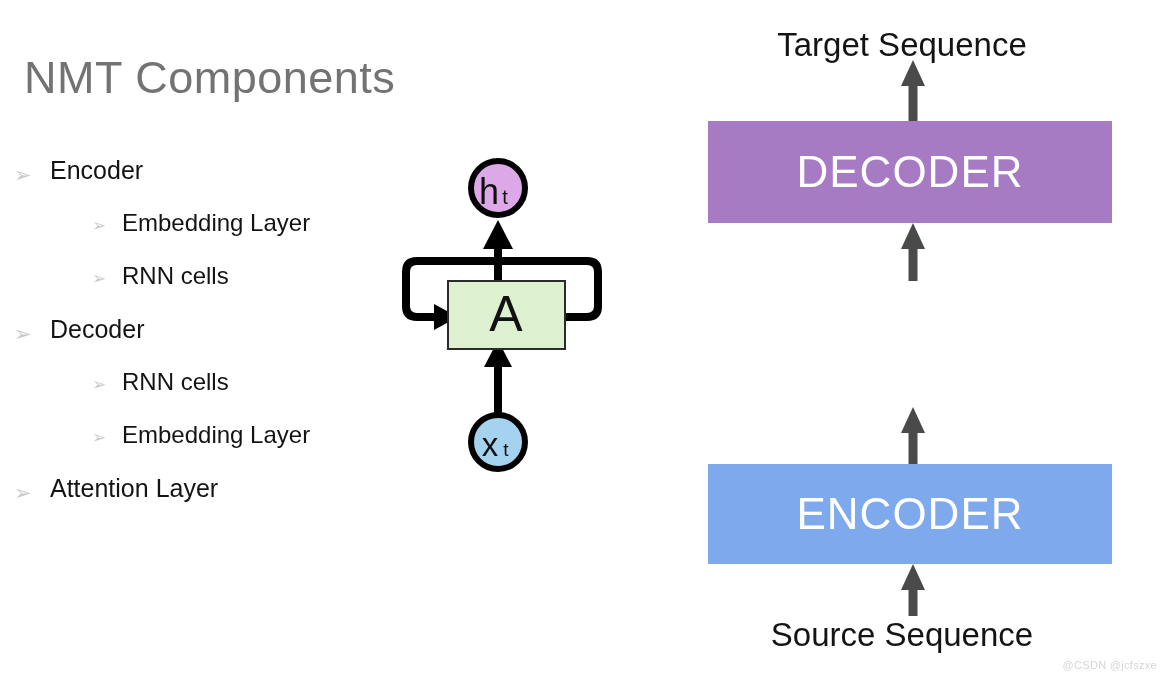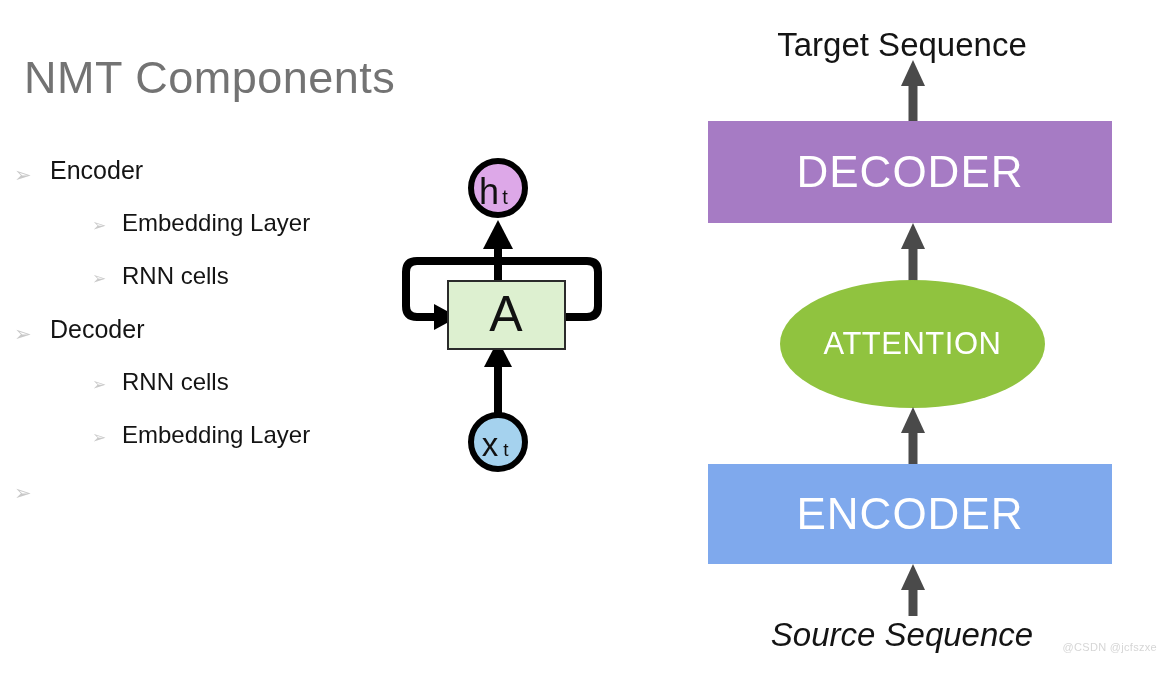--- a/index.html
+++ b/index.html
@@ -96,21 +96,21 @@
   .arch-caption {
     position: absolute;
     width: 460px;
     left: 12px;
     text-align: center;
     font-size: 33px;
     color: #141414;
     white-space: nowrap;
   }
   #target-sequence-label { top: 8px; }
-  #source-sequence-label { top: 598px; font-style: italic; }
+  #source-sequence-label { top: 598px; }
 
   .arch-block {
     position: absolute;
     display: flex;
     align-items: center;
     justify-content: center;
     color: #ffffff;
     font-size: 44px;
     letter-spacing: 1px;
   }
@@ -152,21 +152,21 @@
   #arrow-decoder-to-target { top: 42px;  height: 62px; }
   #arrow-attention-to-decoder { top: 205px; height: 58px; }
   #arrow-encoder-to-attention { top: 389px; height: 58px; }
   #arrow-source-to-encoder { top: 546px; height: 52px; }
   .arch-arrow svg { display: block; }
 
   
   #watermark {
     position: absolute;
     right: 6px;
-    bottom: 22px;
+    bottom: 4px;
     font-size: 11px;
     color: #d6d6d6;
     letter-spacing: 0.3px;
     white-space: nowrap;
     text-align: right;
   }
 </style>
 </head>
 <body>
 
@@ -199,20 +199,21 @@
     <span class="outline-label">RNN cells</span>
   </div>
 
   <div class="outline-item level-2">
     <span class="bullet-arrow">➢</span>
     <span class="outline-label">Embedding Layer</span>
   </div>
 
   <div class="outline-item level-1">
     <span class="bullet-arrow">➢</span>
+    <span class="outline-label">Attention Layer</span>
   </div>
 
 </div>
 
 <div id="rnn-cell-diagram">
   <svg width="230" height="340" viewBox="0 0 230 340" xmlns="http://www.w3.org/2000/svg">
 
     <g>
       <path d="M 175 172 L 197 172 Q 208 172 208 161 L 208 127 Q 208 116 197 116
                L 27 116 Q 16 116 16 127 L 16 161 Q 16 172 27 172 L 44 172" fill="none" stroke="#000000" stroke-width="8" stroke-linecap="butt"></path>
@@ -264,23 +265,20 @@
     <span>DECODER</span>
   </div>
 
   <div class="arch-arrow" id="arrow-attention-to-decoder">
     <svg width="26" height="58" viewBox="0 0 26 58" xmlns="http://www.w3.org/2000/svg">
       <line x1="13" y1="58" x2="13" y2="22" stroke="#4a4a4a" stroke-width="9"></line>
       <polygon points="13,0 1,26 25,26" fill="#4a4a4a"></polygon>
     </svg>
   </div>
 
-  <div id="attention-ellipse">
-    <span>ATTENTION</span>
-  </div>
 
   <div class="arch-arrow" id="arrow-encoder-to-attention">
     <svg width="26" height="58" viewBox="0 0 26 58" xmlns="http://www.w3.org/2000/svg">
       <line x1="13" y1="58" x2="13" y2="22" stroke="#4a4a4a" stroke-width="9"></line>
       <polygon points="13,0 1,26 25,26" fill="#4a4a4a"></polygon>
     </svg>
   </div>
 
   <div class="arch-block" id="encoder-block">
     <span>ENCODER</span>

